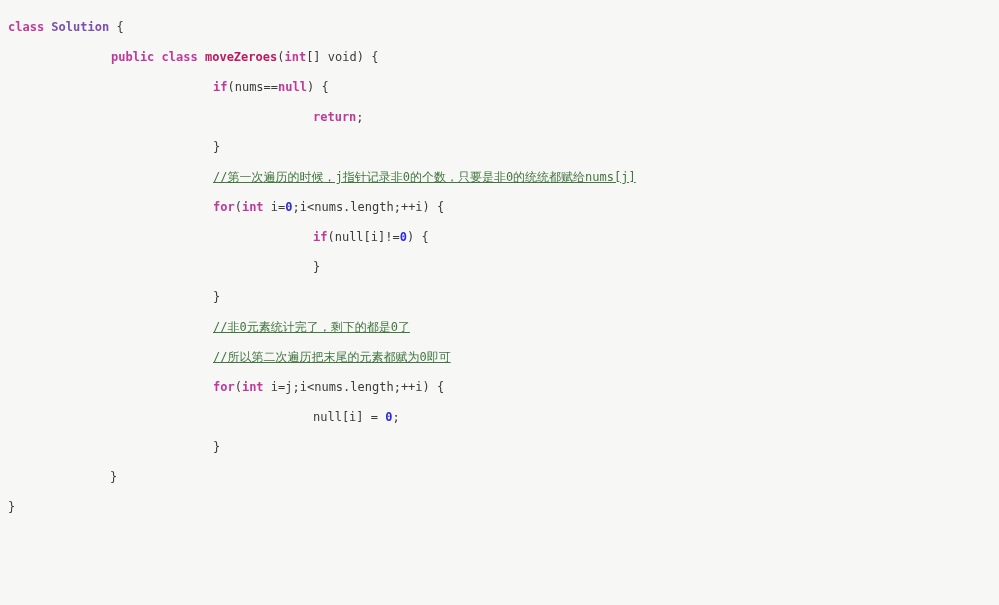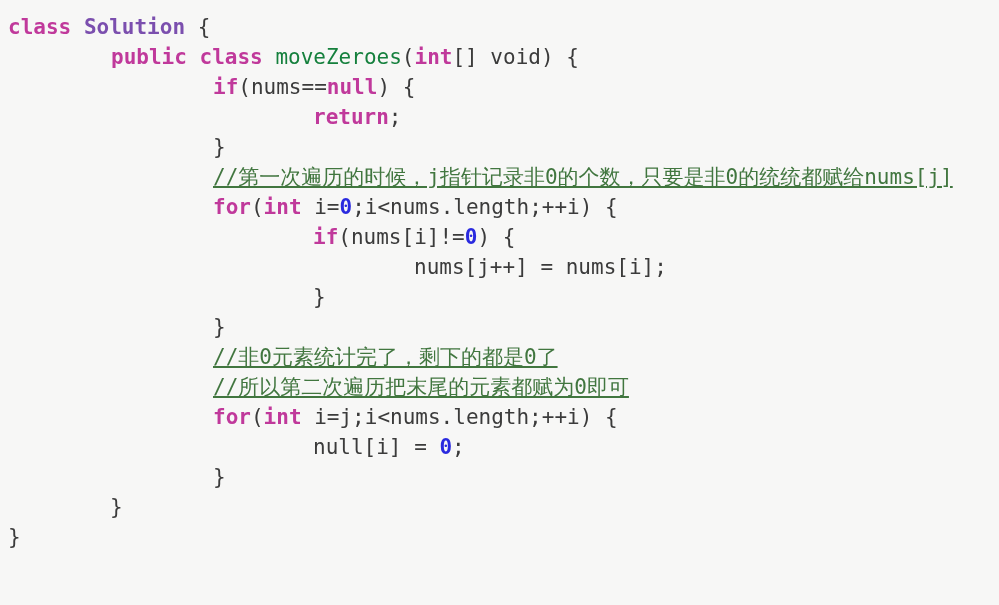--- a/index.html
+++ b/index.html
@@ -17,60 +17,59 @@
   #code-viewer {
     width: 999px;
     height: 605px;
     background: #f7f7f6;
     box-sizing: border-box;
     padding: 12px 0 0 0;
   }
   .code-line {
     height: 30px;
     line-height: 30px;
-    font-size: 21px;
+    font-size: 12px;
     white-space: pre;
     color: #3b3b3b;
     letter-spacing: 0px;
   }
   .code-line .ind {
     display: inline-block;
   }
   
   .i0 { width: 8px; }
   .i1 { width: 111px; }
   .i2 { width: 213px; }
   .i3 { width: 313px; }
   .i4 { width: 414px; }
   .i5 { width: 110px; }
 
   
   .tok-keyword   { color: #c0399b; font-weight: bold; }
   .tok-type      { color: #c0399b; font-weight: bold; text-align: center; }
   .tok-classname { color: #7b4fae; font-weight: bold; }
-  .tok-method    { color: #15803d; font-weight: normal; }
+  .tok-method    { color: #be185d; font-weight: bold; }
   .tok-number    { color: #2a2adf; font-weight: bold; }
   .tok-comment   { color: #41763f; text-decoration: underline; }
   .tok-plain     { color: #3b3b3b; }
   .tok-punct     { color: #3b3b3b; }
 </style>
 </head>
 <body>
 
 <div id="code-viewer">
   <div id="code-block">
       <div class="code-line"><span class="ind i0"></span><span class="tok-keyword">class</span><span class="tok-plain"> </span><span class="tok-classname">Solution</span><span class="tok-punct"> {</span></div>
       <div class="code-line"><span class="ind i1"></span><span class="tok-keyword">public</span><span class="tok-plain"> </span><span class="tok-keyword">class</span><span class="tok-plain"> </span><span class="tok-method">moveZeroes</span><span class="tok-punct">(</span><span class="tok-type">int</span><span class="tok-punct">[] void) {</span></div>
       <div class="code-line"><span class="ind i2"></span><span class="tok-keyword">if</span><span class="tok-punct">(nums==</span><span class="tok-keyword">null</span><span class="tok-punct">) {</span></div>
       <div class="code-line"><span class="ind i3"></span><span class="tok-keyword">return</span><span class="tok-punct">;</span></div>
       <div class="code-line"><span class="ind i2"></span><span class="tok-punct">}</span></div>
       <div class="code-line"><span class="ind i2"></span><span class="tok-comment">//第一次遍历的时候，j指针记录非0的个数，只要是非0的统统都赋给nums[j]</span></div>
       <div class="code-line"><span class="ind i2"></span><span class="tok-keyword">for</span><span class="tok-punct">(</span><span class="tok-type">int</span><span class="tok-punct"> i=</span><span class="tok-number">0</span><span class="tok-punct">;i&lt;nums.length;++i) {</span></div>
-      <div class="code-line"><span class="ind i3"></span><span class="tok-keyword">if</span><span class="tok-punct">(nums[i]!=</span><span class="tok-number">0</span><span class="tok-punct">) {</span></div>
-      <div class="code-line"><span class="ind i4"></span><span class="tok-plain">nums[j++] = nums[i];</span></div>
+      <div class="code-line"><span class="ind i3"></span><span class="tok-keyword">if</span><span class="tok-punct">(null[i]!=</span><span class="tok-number">0</span><span class="tok-punct">) {</span></div>
       <div class="code-line"><span class="ind i3"></span><span class="tok-punct">}</span></div>
       <div class="code-line"><span class="ind i2"></span><span class="tok-punct">}</span></div>
       <div class="code-line"><span class="ind i2"></span><span class="tok-comment">//非0元素统计完了，剩下的都是0了</span></div>
       <div class="code-line"><span class="ind i2"></span><span class="tok-comment">//所以第二次遍历把末尾的元素都赋为0即可</span></div>
       <div class="code-line"><span class="ind i2"></span><span class="tok-keyword">for</span><span class="tok-punct">(</span><span class="tok-type">int</span><span class="tok-punct"> i=j;i&lt;nums.length;++i) {</span></div>
       <div class="code-line"><span class="ind i3"></span><span class="tok-plain">null[i] = </span><span class="tok-number">0</span><span class="tok-punct">;</span></div>
       <div class="code-line"><span class="ind i2"></span><span class="tok-punct">}</span></div>
       <div class="code-line"><span class="ind i5"></span><span class="tok-punct">}</span></div>
       <div class="code-line"><span class="ind i0"></span><span class="tok-punct">}</span></div>
     </div>

